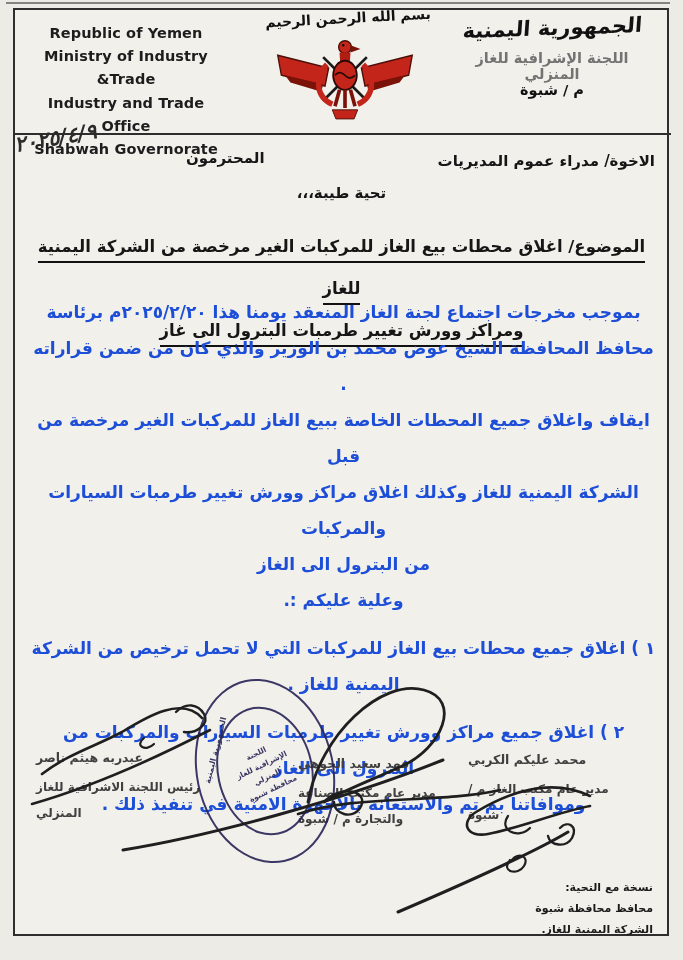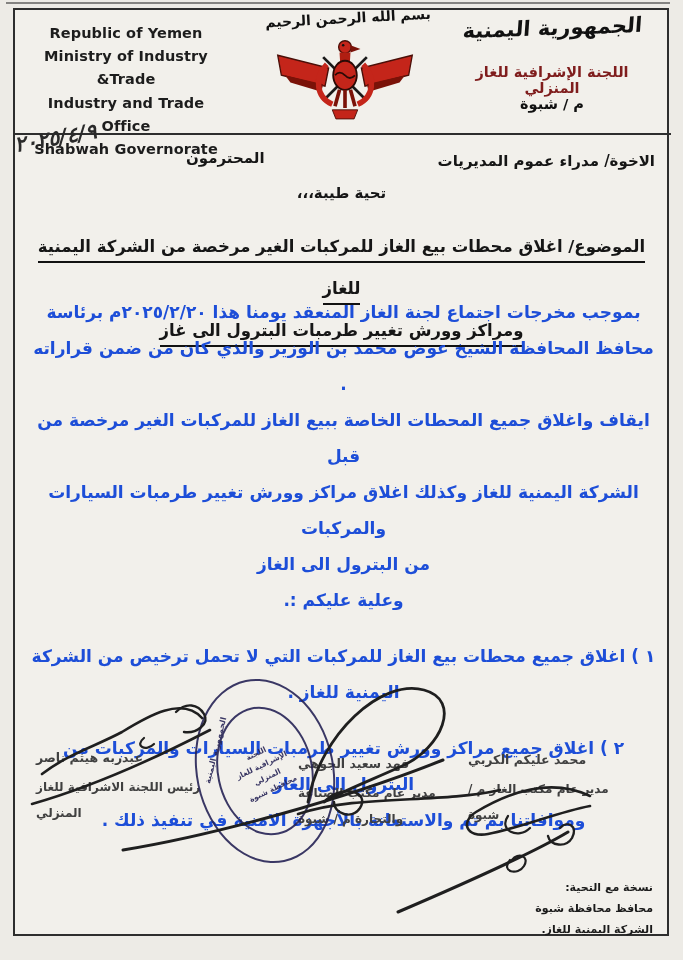--- a/index.html
+++ b/index.html
@@ -14,37 +14,37 @@
   .photo-edge{position:absolute;left:6px;top:2px;width:664px;height:0;border-top:2px solid #4c4c4c;opacity:.65;}
   .frame{position:absolute;left:13px;top:8px;width:656px;height:928px;border:2px solid #2e2e2e;background:#f2f0eb;box-sizing:border-box;}
   .header-rule{position:absolute;left:13px;top:133px;width:658px;height:0;border-top:2px solid #2e2e2e;}
 
   
   .lh-en{position:absolute;left:22px;top:22px;width:208px;text-align:center;font-weight:bold;font-size:14.5px;line-height:1.6;color:#1d1d1d;letter-spacing:.1px;}
   .bismillah{position:absolute;left:248px;top:10px;width:200px;text-align:center;font-weight:bold;font-size:14px;letter-spacing:-1px;transform:rotate(-3deg);color:#111;}
   .emblem{position:absolute;left:272px;top:28px;width:146px;height:100px;}
   .lh-ar{position:absolute;right:26px;top:16px;width:210px;text-align:center;direction:rtl;}
   .lh-ar .callig{font-weight:bold;font-size:21px;transform:skewX(-6deg) rotate(-2deg);display:inline-block;letter-spacing:-1px;color:#111;}
-  .lh-ar .sub{font-weight:bold;font-size:14.5px;margin-top:24px;color:#7f1d1d;}
+  .lh-ar .sub{font-weight:bold;font-size:14.5px;margin-top:10px;color:#737373;}
   .lh-ar .sub2{font-weight:bold;font-size:14.5px;color:#111;}
 
   
   .hand-date{position:absolute;left:14px;top:126px;font-size:21px;font-weight:bold;color:#2a2a2a;transform:rotate(-10deg);font-style:italic;letter-spacing:2px;}
   .addressee{position:absolute;right:28px;top:152px;direction:rtl;font-weight:bold;font-size:15px;}
   .honorific{position:absolute;left:186px;top:149px;font-weight:bold;font-size:15px;direction:rtl;}
   .greeting{position:absolute;left:0;top:184px;width:100%;text-align:center;font-weight:bold;font-size:15px;direction:rtl;}
 
   
   .subject{position:absolute;left:30px;right:30px;top:226px;text-align:center;direction:rtl;font-weight:bold;font-size:16.5px;line-height:2.55;}
   .subject .u{border-bottom:2.5px solid #121212;padding-bottom:5px;}
 
   
   .body-text{position:absolute;left:30px;right:26px;top:294px;direction:rtl;text-align:center;font-weight:bold;font-size:17px;color:#1d4ed8;}
   .body-text .line{line-height:36px;}
-  .item{margin-top:20px;}
+  .item{margin-top:12px;}
 
   
   .sig-block{position:absolute;direction:rtl;text-align:left;font-weight:bold;color:#404040;}
   .sig-block .name{font-size:12.5px;margin-bottom:9px;}
   .sig-block .title{font-size:12px;line-height:2.2;}
   .sig-right{right:35px;top:752px;width:180px;}
   .sig-center{left:298px;top:756px;width:140px;}
   .sig-left{left:36px;top:750px;width:170px;}
 
   .scribble{position:absolute;pointer-events:none;}

